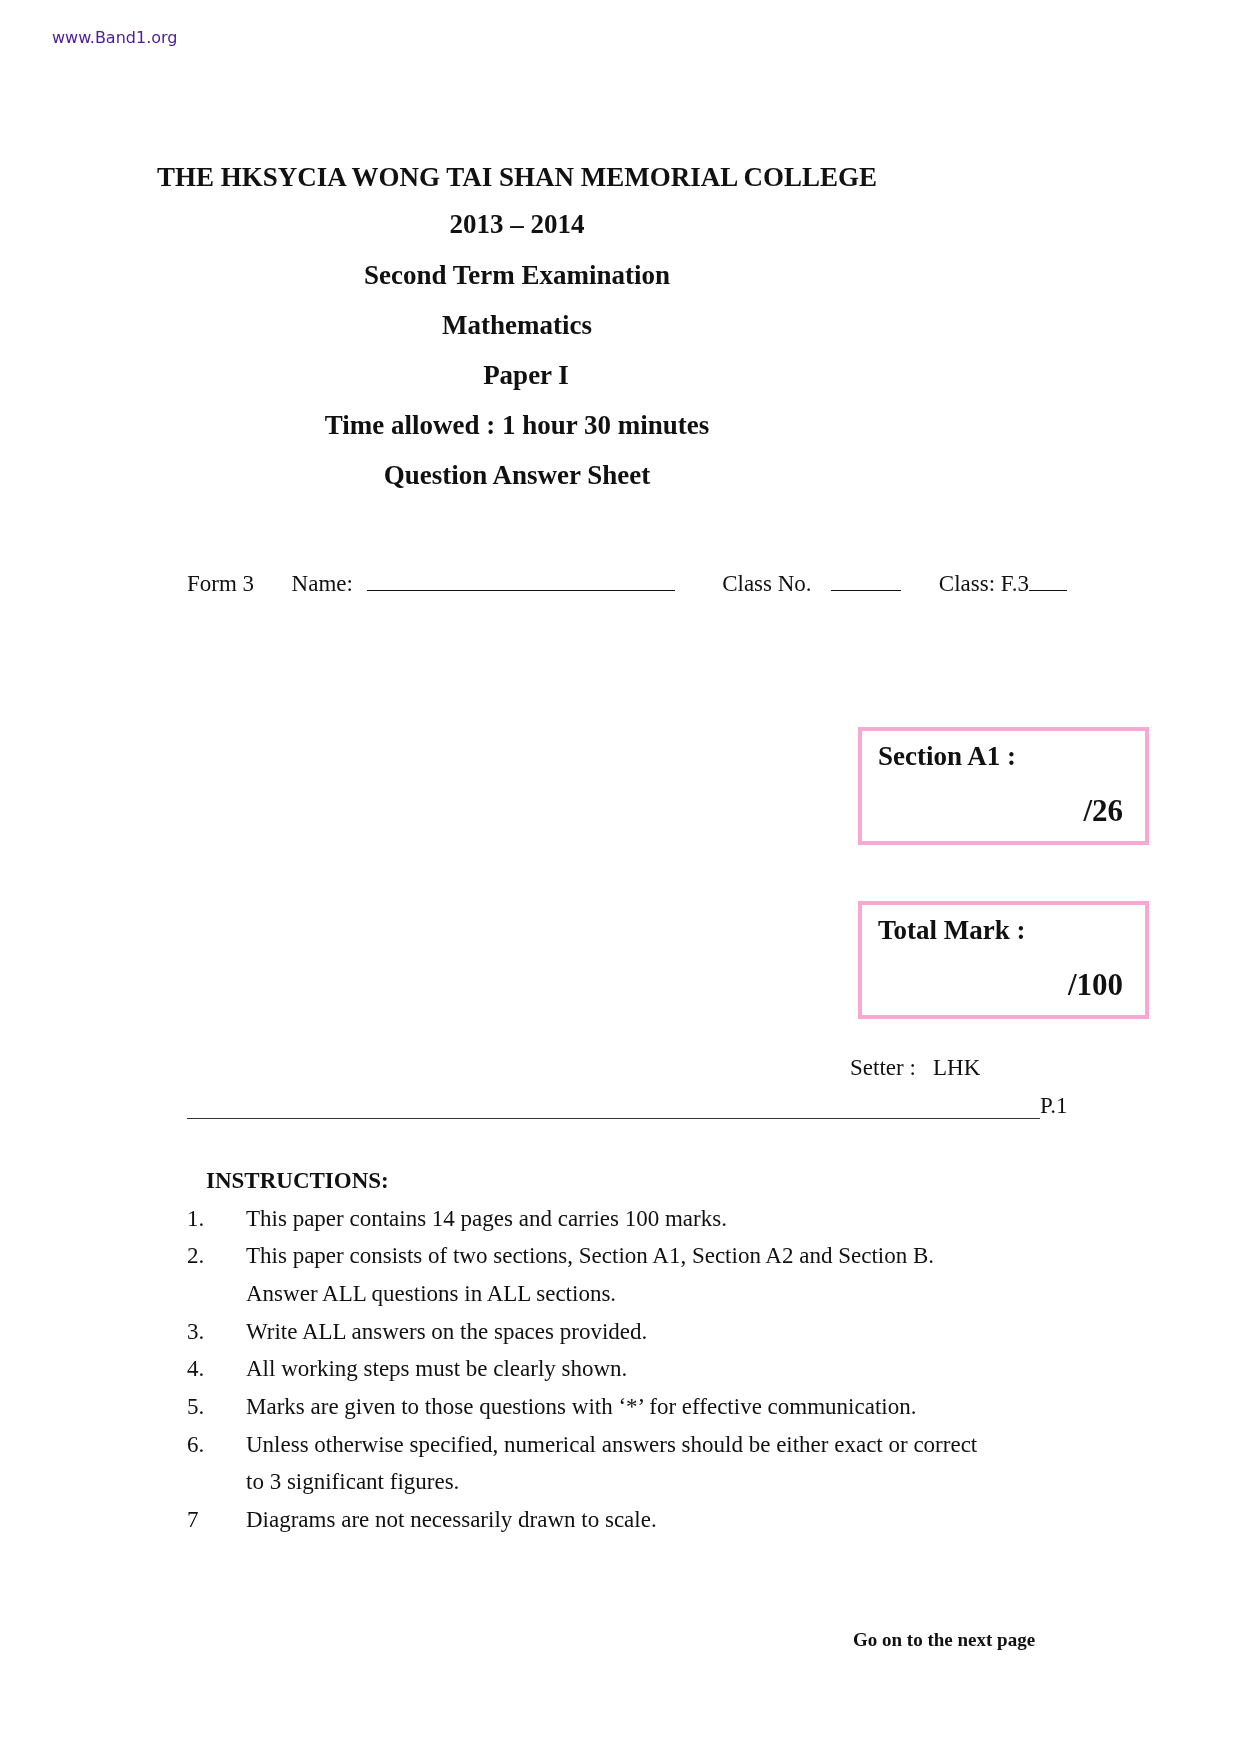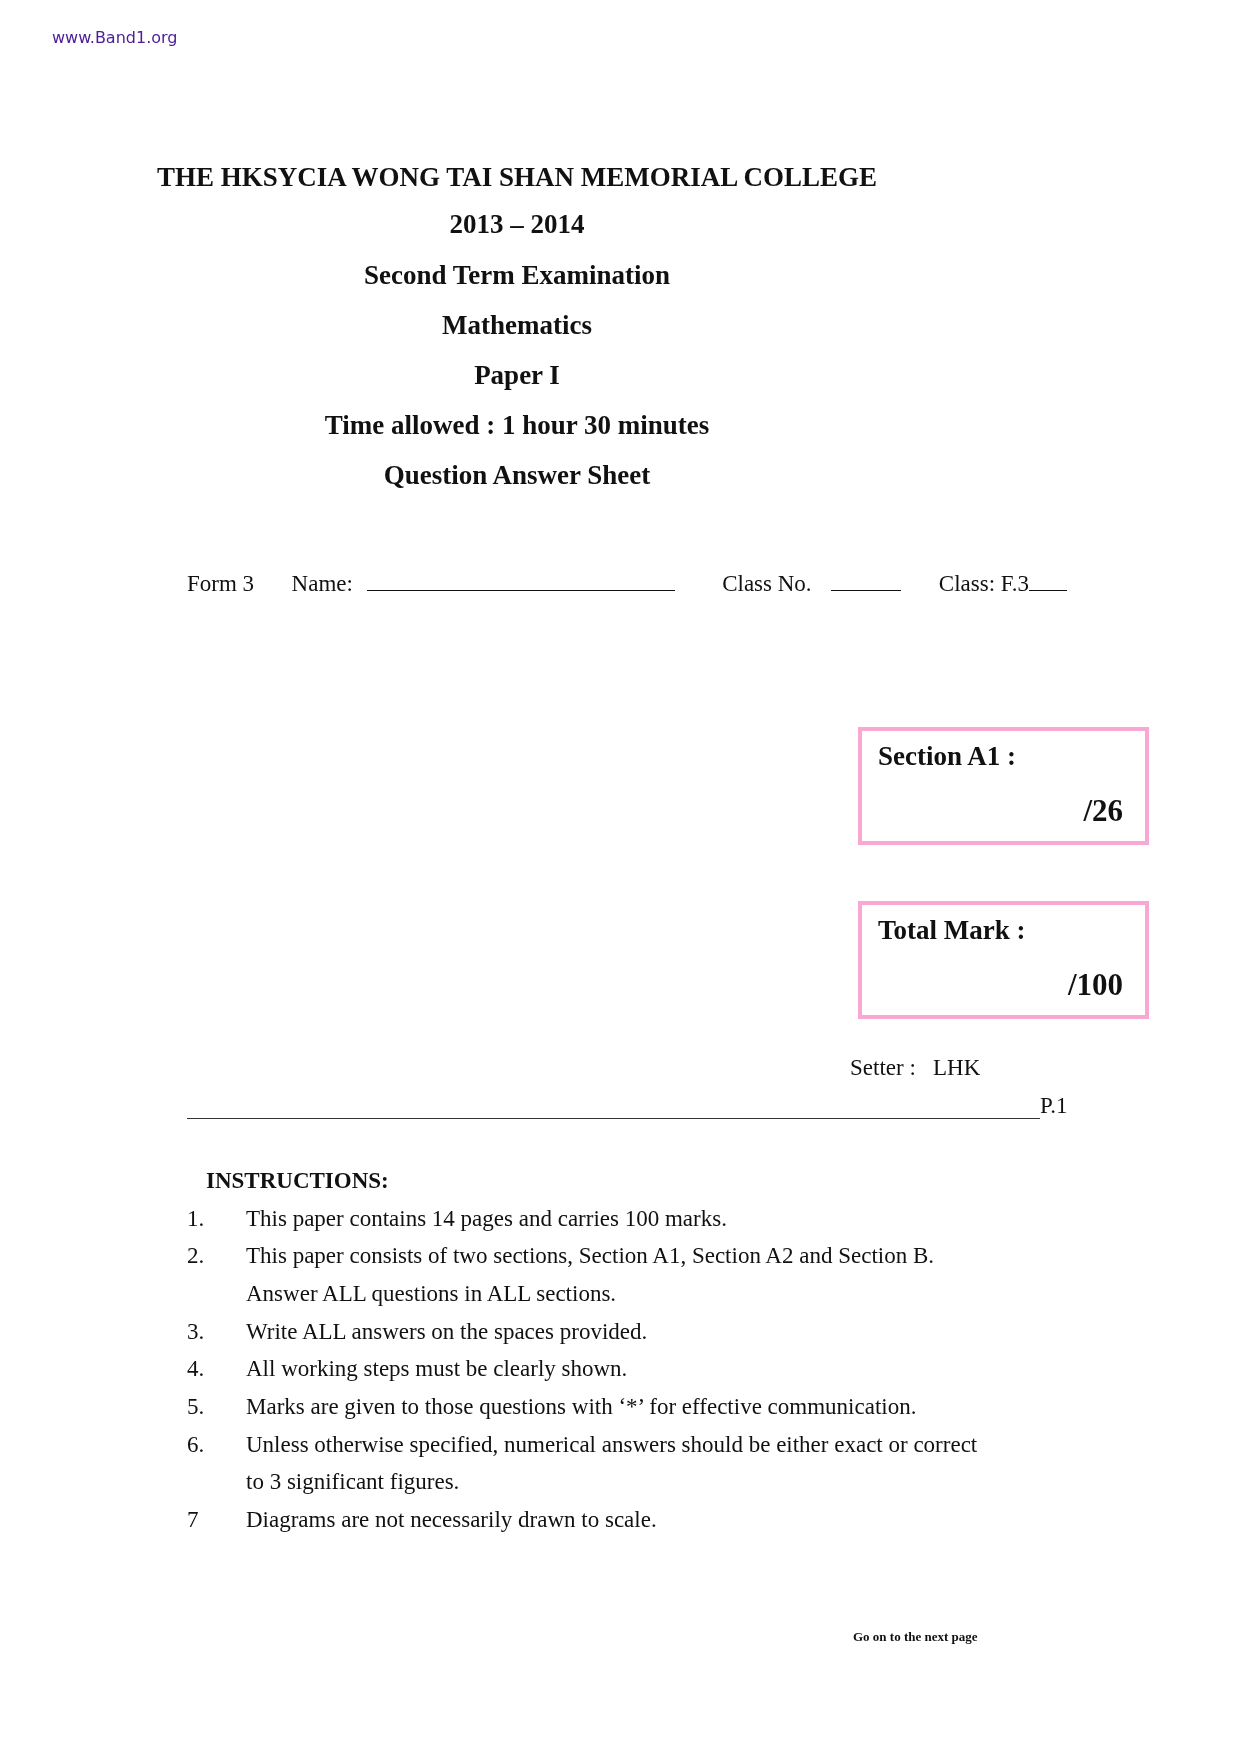--- a/index.html
+++ b/index.html
@@ -13,32 +13,32 @@
   .box { border: 4px solid #f9a8d4; width: 283px; height: 110px; left: 858px; }
   .box .lbl { position: absolute; left: 16px; top: 10px; font-weight: bold; font-size: 27px; }
   .box .val { position: absolute; right: 22px; top: 62px; font-weight: bold; font-size: 31px; }
   .setter { left: 850px; top: 1055px; font-size: 23px; }
   .rule-line { left: 187px; top: 1118px; width: 853px; border-bottom: 1.5px solid #333; }
   .page-no { left: 1040px; top: 1093px; font-size: 23px; }
   .instr-title { left: 187px; top: 1168px; font-size: 23px; font-weight: bold; margin-left: 19px; }
   .instr { left: 187px; font-size: 23px; }
   .instr .num { position: absolute; left: 0; }
   .instr .txt { position: absolute; left: 59px; white-space: nowrap; }
-  .footer { left: 853px; top: 1629px; font-size: 13px; font-weight: bold; }
+  .footer { left: 853px; top: 1629px; font-size: 19px; font-weight: bold; }
 </style>
 </head>
 <body>
 
 <div class="abs watermark">www.Band1.org</div>
 
 <div class="abs hdr" style="top:162px;">THE HKSYCIA WONG TAI SHAN MEMORIAL COLLEGE</div>
 <div class="abs hdr" style="top:209px;">2013 – 2014</div>
 <div class="abs hdr" style="top:260px;">Second Term Examination</div>
 <div class="abs hdr" style="top:310px;">Mathematics</div>
-<div class="abs hdr" style="top:360px;">Paper I</div>
+<div class="abs hdr" style="top:360px;padding-left:9px;">Paper I</div>
 <div class="abs hdr" style="top:410px;">Time allowed : 1 hour 30 minutes</div>
 <div class="abs hdr" style="top:460px;">Question Answer Sheet</div>
 
 <div class="abs form-row">
   <span>Form 3</span>
   <span style="width:26px;"></span>
   <span>Name:</span>
   <span class="blank" style="width:308px; margin-left:8px;"></span>
   <span style="width:36px;"></span>
   <span>Class No.</span>

